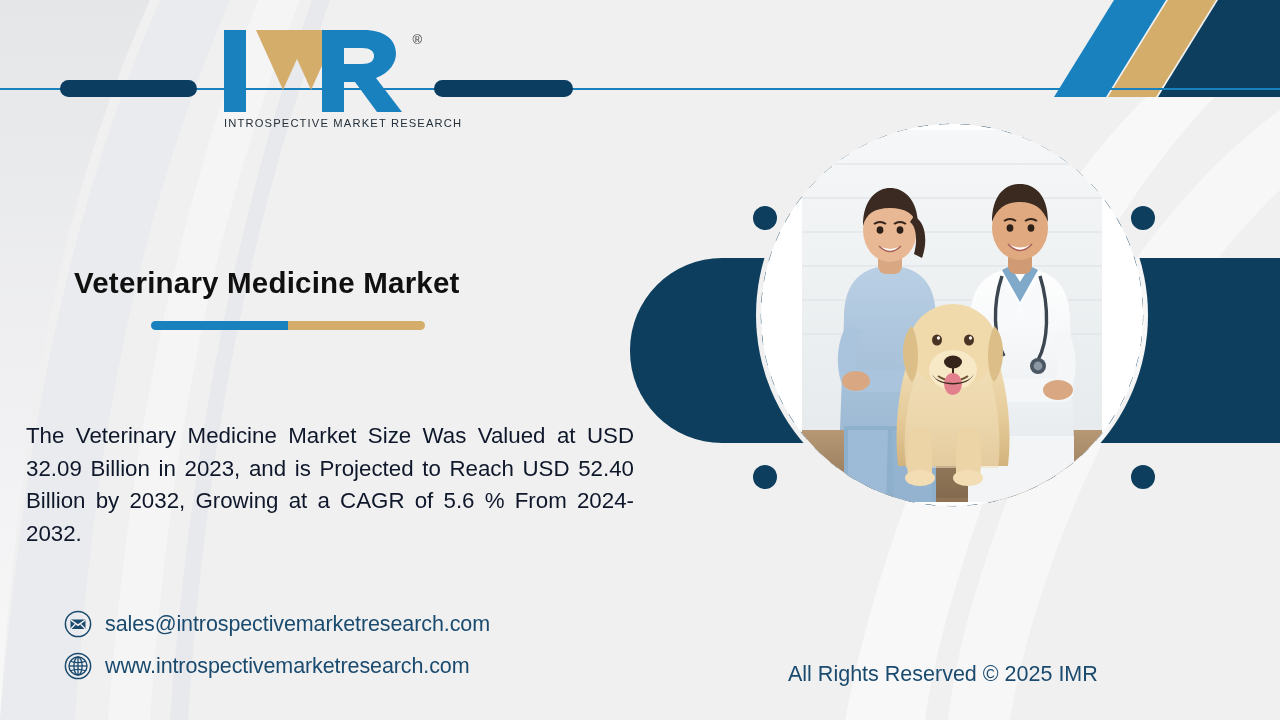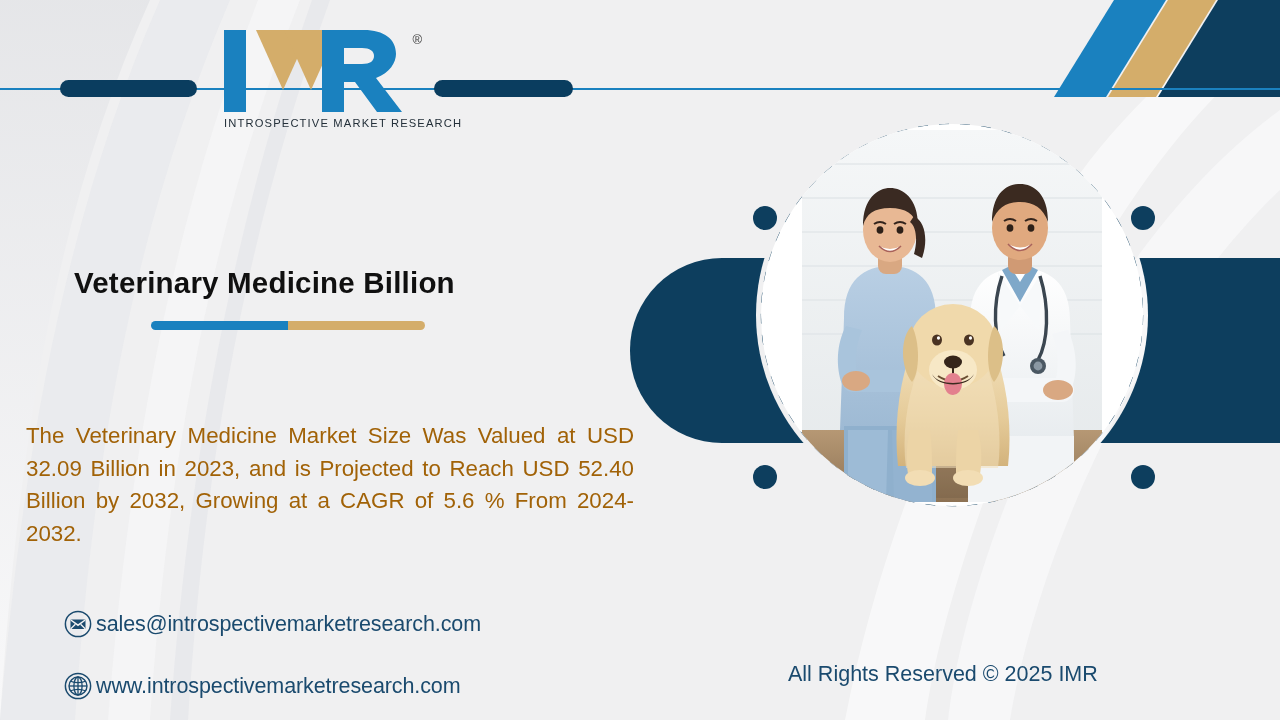--- a/index.html
+++ b/index.html
@@ -82,36 +82,36 @@
   .title-divider .seg-blue { width: 50%; background: #1a81bf; }
   .title-divider .seg-tan  { width: 50%; background: #d4ad6a; }
 
   
   .description {
     position: absolute;
     left: 26px; top: 420px;
     width: 608px;
     font-size: 22.3px;
     line-height: 32.5px;
-    color: #a16207;
+    color: #0f172a;
     text-align: justify;
     text-justify: inter-word;
   }
   .description::after { content: ""; display: inline-block; width: 100%; }
 
   
   .contact-row {
     position: absolute;
     left: 64px;
     display: flex;
     align-items: center;
-    gap: 4px;
+    gap: 13px;
   }
   .contact-email { top: 610px; }
-  .contact-web   { top: 672px; }
+  .contact-web   { top: 652px; }
   .contact-text {
     font-size: 21.5px;
     color: #1a4a6e;
     letter-spacing: -0.1px;
     white-space: nowrap;
   }
   .contact-icon { width: 28px; height: 28px; flex: none; display: block; }
 
   .copyright {
     position: absolute;
@@ -199,21 +199,21 @@
       <polygon points="34,2 88,2 61,62" fill="#d4ad6a"></polygon>
       <polygon points="62,2 116,2 89,62" fill="#d4ad6a"></polygon>
       <path d="M 100 2 L 100 84 L 122 84 L 122 54 L 133 54 L 155 84 L 180 84 L 154 50
                C 168 45 174 34 174 26 C 174 11 162 2 142 2 Z
                M 122 20 L 140 20 C 148 20 152 23 152 28 C 152 33 148 36 140 36 L 122 36 Z" fill="#1a81bf" fill-rule="evenodd"></path>
     </svg>
     <span class="logo-reg">®</span>
     <div class="logo-sub">INTROSPECTIVE MARKET RESEARCH</div>
   </div>
 
-  <div class="title">Veterinary Medicine Billion</div>
+  <div class="title">Veterinary Medicine Market</div>
   <div class="title-divider">
     <span class="seg-blue"></span>
     <span class="seg-tan"></span>
   </div>
 
   <div class="description">The Veterinary Medicine Market Size Was Valued at USD 32.09 Billion in 2023, and is Projected to Reach USD 52.40 Billion by 2032, Growing at a CAGR of 5.6 % From 2024-2032.</div>
 
   <div class="contact-row contact-email">
     <svg class="contact-icon" viewBox="0 0 28 28">
       <circle cx="14" cy="14" r="12.6" fill="none" stroke="#1a4a6e" stroke-width="1.5"></circle>

